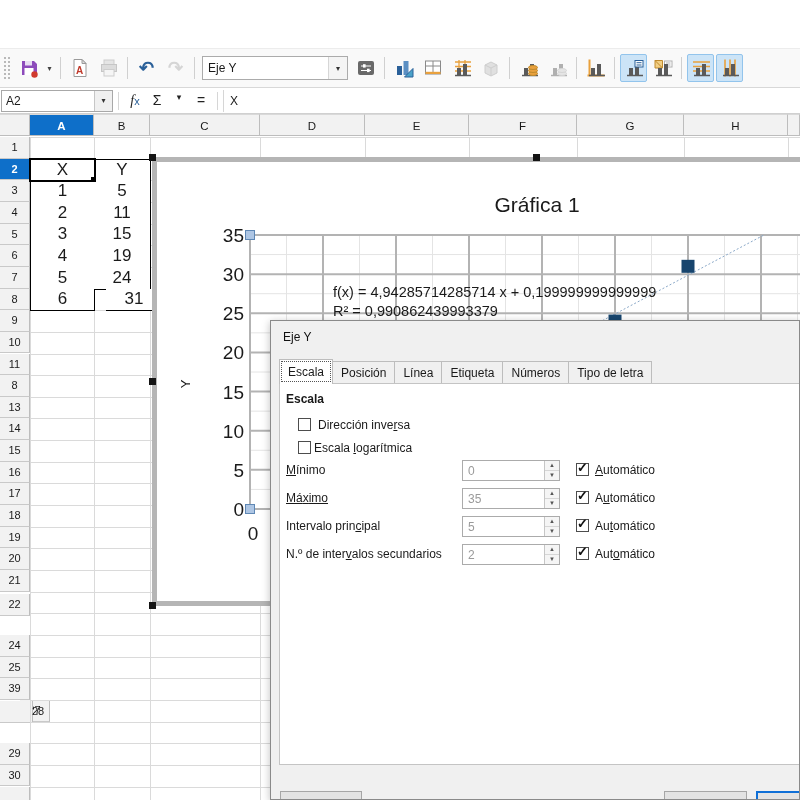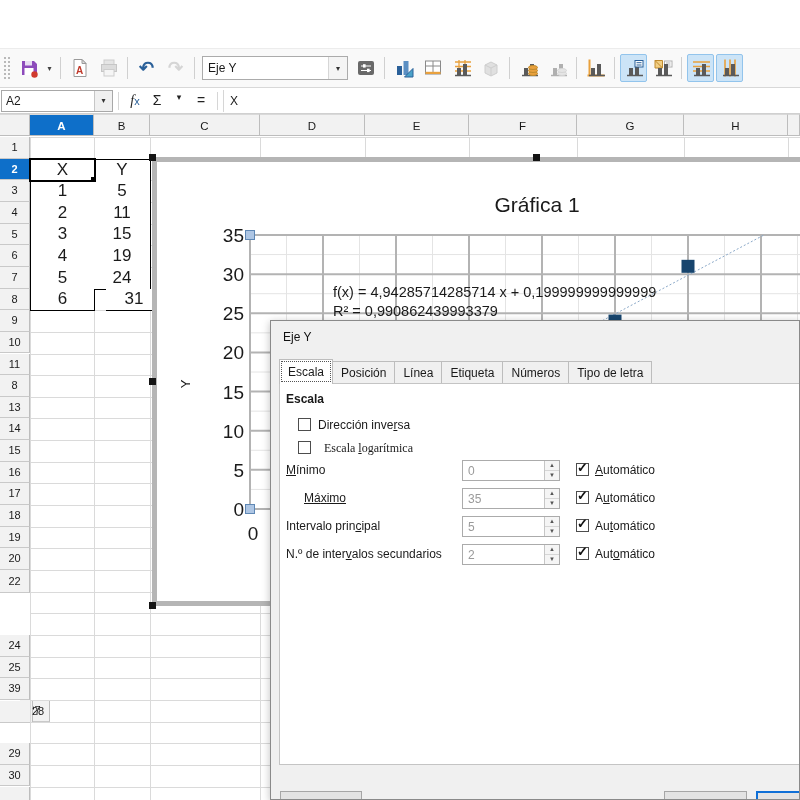--- a/index.html
+++ b/index.html
@@ -312,21 +312,21 @@
       <div class="rowheader" style="top: 261.15px; height: 21.65px; line-height: 21.65px;">8</div>
       <div class="rowheader" style="top: 282.8px; height: 21.65px; line-height: 21.65px;">13</div>
       <div class="rowheader" style="top: 304.45px; height: 21.65px; line-height: 21.65px;">14</div>
       <div class="rowheader" style="top: 326.1px; height: 21.65px; line-height: 21.65px;">15</div>
       <div class="rowheader" style="top: 347.75px; height: 21.65px; line-height: 21.65px;">16</div>
       <div class="rowheader" style="top: 369.4px; height: 21.65px; line-height: 21.65px;">17</div>
       <div class="rowheader" style="top: 391.05px; height: 21.65px; line-height: 21.65px;">18</div>
       <div class="rowheader" style="top: 412.7px; height: 21.65px; line-height: 21.65px;">19</div>
       <div class="rowheader" style="top: 434.35px; height: 21.65px; line-height: 21.65px;">20</div>
       <div class="rowheader" style="top: 456px; height: 21.65px; line-height: 21.65px;">21</div>
-      <div class="rowheader" style="top: 457px; height: 21.65px; line-height: 21.65px;">22</div>
+      <div class="rowheader" style="top: 480px; height: 21.65px; line-height: 21.65px;">22</div>
       <div class="rowheader" style="top: 499.3px; height: 21.65px; line-height: 21.65px; margin-top: 48px;">23</div>
       <div class="rowheader" style="top: 520.95px; height: 21.65px; line-height: 21.65px;">24</div>
       <div class="rowheader" style="top: 542.6px; height: 21.65px; line-height: 21.65px;">25</div>
       <div class="rowheader" style="top: 564.25px; height: 21.65px; line-height: 21.65px;">39</div>
       <div class="rowheader" style="top: 585.9px; height: 21.65px; line-height: 21.65px; margin-left: 20px;">27</div>
       <div class="rowheader" style="top: 587px; height: 21.65px; line-height: 21.65px; padding-left: 32px;">28</div>
       <div class="rowheader" style="top: 629.2px; height: 21.65px; line-height: 21.65px;">29</div>
       <div class="rowheader" style="top: 650.85px; height: 21.65px; line-height: 21.65px;">30</div>
       <div class="rowheader" style="top: 672.5px; height: 21.65px; line-height: 21.65px;"></div>
       <div class="gl" style="left: 30px; top: 23px; width: 1px; height: 663px;"></div>
@@ -466,38 +466,38 @@
         <div class="tab">Tipo de letra</div>
       </div>
     <div id="dlg-panel">
         <div class="dlg-heading" style="left: 6px; top: 8px;">Escala</div>
         <div class="dlg-row" style="top: 31px;">
           <div class="cb-box" style="left: 18px;"></div>
           <span class="dlg-label" style="left: 38px;">Dirección inve<u>r</u>sa</span>
         </div>
         <div class="dlg-row" style="top: 54px;">
           <div class="cb-box" style="left: 18px;"></div>
-          <span class="dlg-label" style="left: 44px; font-family: Liberation Serif, serif;">Escala <u>l</u>ogarítmica</span>
+          <span class="dlg-label" style="left: 34px;">Escala <u>l</u>ogarítmica</span>
         </div>
         <div class="dlg-row" style="top: 76px;">
           <span class="dlg-label" style="left: 6px;"><u>M</u>ínimo</span>
           <div class="spin">
             <span class="v">0</span>
             <div class="btns">
               <div>▲</div>
               <div>▼</div>
             </div>
           </div>
           <div class="cb-box" style="left: 296px;">
             <span class="cb-check">✓</span>
           </div>
           <span class="dlg-label" style="left: 315px;"><u>A</u>utomático</span>
         </div>
         <div class="dlg-row" style="top: 104px;">
-          <span class="dlg-label" style="left: 24px; text-decoration: underline;">Má<u>x</u>imo</span>
+          <span class="dlg-label" style="left: 6px; text-decoration: underline;">Má<u>x</u>imo</span>
           <div class="spin">
             <span class="v">35</span>
             <div class="btns">
               <div>▲</div>
               <div>▼</div>
             </div>
           </div>
           <div class="cb-box" style="left: 296px;">
             <span class="cb-check">✓</span>
           </div>

